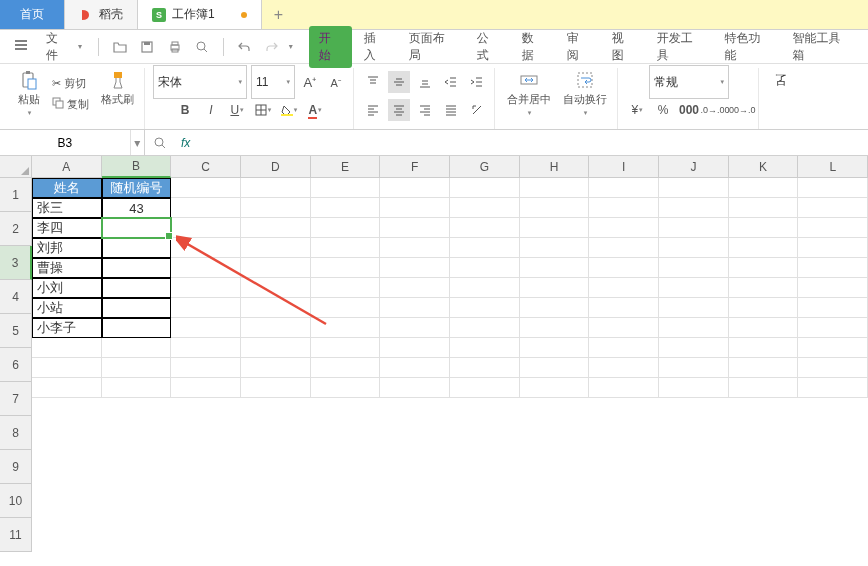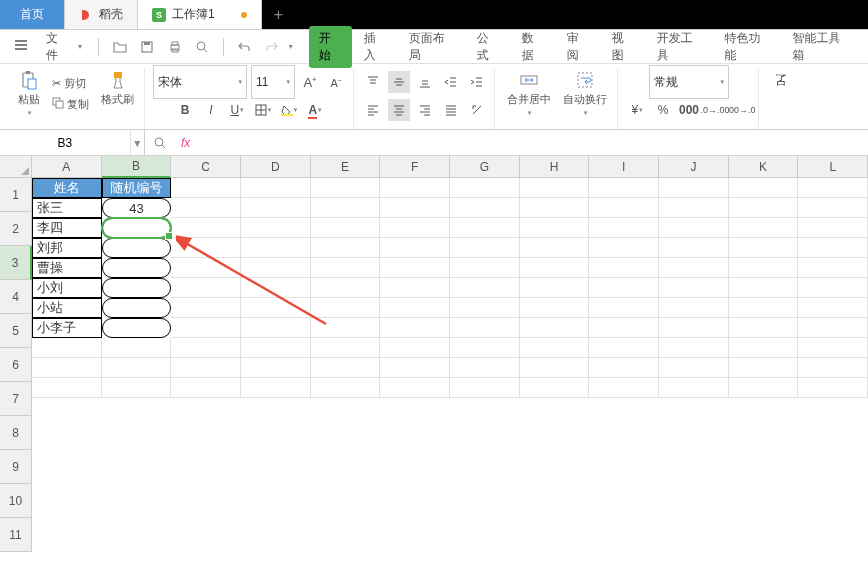--- a/index.html
+++ b/index.html
@@ -1,35 +1,35 @@
 <!DOCTYPE html>
 <html><head>
 <meta charset="utf-8">
 <style>
 * { box-sizing: border-box; margin: 0; padding: 0; }
 body { font-family: "Microsoft YaHei", sans-serif; font-size: 12px; background: #fff; color: #333; overflow: hidden; width: 868px; height: 566px; }
 
 
-.top-tabs { display: flex; height: 30px; background: #000000; border-bottom: 1px solid #d0d0d0; }
+.top-tabs { display: flex; height: 30px; background: #fef9c3; border-bottom: 1px solid #d0d0d0; }
 .top-tab { display: flex; align-items: center; padding: 0 14px; height: 100%; border-right: 1px solid #d0d0d0; cursor: pointer; gap: 6px; background: #f5f5f5; }
 .top-tab.home { background: #4a90d9; color: #fff; padding: 0 20px; }
 .top-tab .tab-icon { width: 14px; height: 14px; display: inline-flex; align-items: center; justify-content: center; }
 .top-tab.current { background: #fff; }
 .top-tab .dot { width: 6px; height: 6px; background: #f0a020; border-radius: 50%; margin-left: 20px; }
 .top-tab.newtab { background: transparent; border: none; font-size: 16px; color: #888; padding: 0 12px; }
 
 
 .file-row { display: flex; align-items: center; height: 34px; padding: 0 8px; border-bottom: 1px solid #e0e0e0; gap: 6px; }
 .file-btn { display: flex; align-items: center; gap: 9px; padding: 3px 6px; color: #555; cursor: pointer; }
 .file-btn .caret { font-size: 8px; color: #888; }
 .divider-v { width: 1px; height: 18px; background: #d0d0d0; margin: 0 4px; }
 .icon-btn { width: 22px; height: 22px; display: flex; align-items: center; justify-content: center; color: #555; cursor: pointer; }
 .menu-tabs { display: flex; gap: 2px; margin-left: 10px; }
 .menu-tab { padding: 4px 10px; color: #555; cursor: pointer; border-radius: 3px; }
-.menu-tab.active { background: #4caf50; color: #000000; }
+.menu-tab.active { background: #4caf50; color: #701a75; }
 
 
 .ribbon { display: flex; height: 66px; border-bottom: 1px solid #d0d0d0; padding: 4px 8px 0; gap: 2px; }
 .ribbon-group { display: flex; flex-direction: column; align-items: center; padding: 0 6px; border-right: 1px solid #e8e8e8; justify-content: flex-start; }
 .ribbon-group:last-child { border-right: none; }
 .rg-row { display: flex; align-items: center; gap: 4px; height: 28px; }
 .rg-big { display: flex; flex-direction: column; align-items: center; gap: 2px; padding: 2px 4px; cursor: pointer; }
 .rg-big .icon { width: 20px; height: 20px; display:flex; align-items:center; justify-content:center; }
 .rg-big .lbl { font-size: 11px; color: #555; display:flex; align-items:center; gap:2px;flex-direction:column; }
 .rg-small { display: flex; align-items: center; gap: 3px; padding: 2px 4px; cursor: pointer; font-size: 11px; color: #555; }
@@ -40,39 +40,39 @@
 .fmt-btn { width: 22px; height: 22px; border: 1px solid transparent; display: flex; align-items: center; justify-content: center; cursor: pointer; color: #555; }
 .caret-sm { font-size: 7px; color: #888; margin-left: 1px; }
 
 
 .formula-row { display: flex; height: 26px; border-bottom: 1px solid #d0d0d0; align-items: stretch; }
 .name-box { width: 145px; border-right: 1px solid #d0d0d0; display: flex; align-items: center; }
 .name-box input { border: none; width: 100%; height: 100%; text-align: center; font-size: 12px; outline: none; }
 .name-box .dd { width: 16px; text-align: center; color: #888; cursor: pointer; border-left: 1px solid #e0e0e0; height: 100%; display:flex; align-items:center; justify-content:center; }
 .fx-area { display: flex; align-items: center; flex: 1; }
 .fx-btn { width: 30px; display: flex; align-items: center; justify-content: center; color: #888; cursor: pointer; font-style: italic; gap:2px; }
-.fx-label { font-style: italic; color: #ec4899; margin: 0 6px; }
+.fx-label { font-style: italic; color: #0f766e; margin: 0 6px; }
 .formula-input { flex: 1; border: none; outline: none; height: 100%; padding: 0 4px; }
 
 
 .grid-area { position: relative; overflow: hidden; height: calc(566px - 30px - 34px - 66px - 26px); }
 .grid-corner { position: absolute; left: 0; top: 0; width: 32px; height: 22px; background: #f0f0f0; border-right: 1px solid #ccc; border-bottom: 1px solid #ccc; }
 .grid-corner::after { content: ""; position: absolute; right: 2px; bottom: 2px; width: 0; height: 0; border-style: solid; border-width: 0 0 8px 8px; border-color: transparent transparent #b0b0b0 transparent; }
 .col-headers { position: absolute; left: 32px; top: 0; right: 0; height: 22px; display: flex; }
 .col-h { width: 72px; background: #f0f0f0; border-right: 1px solid #ccc; border-bottom: 1px solid #ccc; display: flex; align-items: center; justify-content: center; color: #555; font-size: 12px; }
 .col-h.sel { background: #d8e8d8; border-bottom: 2px solid #4caf50; }
 .row-headers { position: absolute; left: 0; top: 22px; bottom: 0; width: 32px; }
 .row-h { height: 34px; background: #f0f0f0; border-right: 1px solid #ccc; border-bottom: 1px solid #ccc; display: flex; align-items: center; justify-content: center; color: #555; }
 .row-h.sel { background: #d8e8d8; border-right: 2px solid #4caf50; }
 .cells { position: absolute; left: 32px; top: 22px; right: 0; bottom: 0; }
 .cell-row { display: flex; height: 20px; }
 .cell { width: 72px; border-right: 1px solid #e0e0e0; border-bottom: 1px solid #e0e0e0; display: flex; align-items: center; padding: 0 4px; font-size: 13px; background: #fff; }
 .cell.hdr { background: #5b9bd5; color: #fff; font-weight: normal; justify-content: center; border: 1px solid #000; }
 .cell.data { border: 1px solid #000; }
-.cell.data.center { justify-content: center; border-radius: 13px; }
+.cell.data.center { justify-content: center; }
 .cell.active { outline: 2px solid #4caf50; outline-offset: -1px; background: #fff; z-index: 2; position: relative; }
 .cell.active::after { content: ""; position: absolute; right: -3px; bottom: -3px; width: 6px; height: 6px; background: #4caf50; border: 1px solid #fff; }
 
 
 .arrow-svg { position: absolute; left: 176px; top: 78px; pointer-events: none; z-index: 10; }
 </style>
 </head>
 <body>
 
 <div class="top-tabs">

